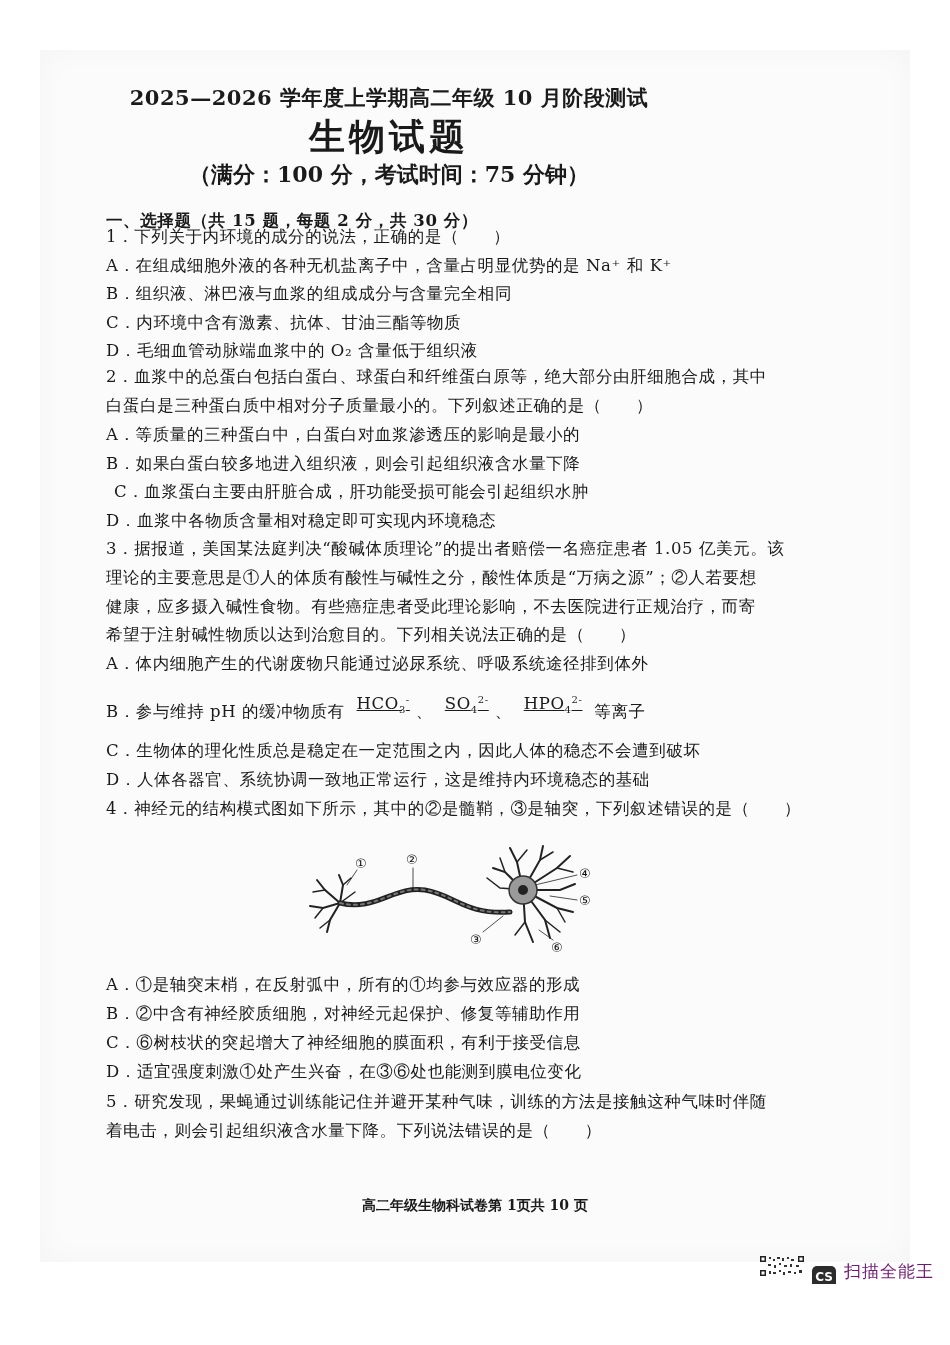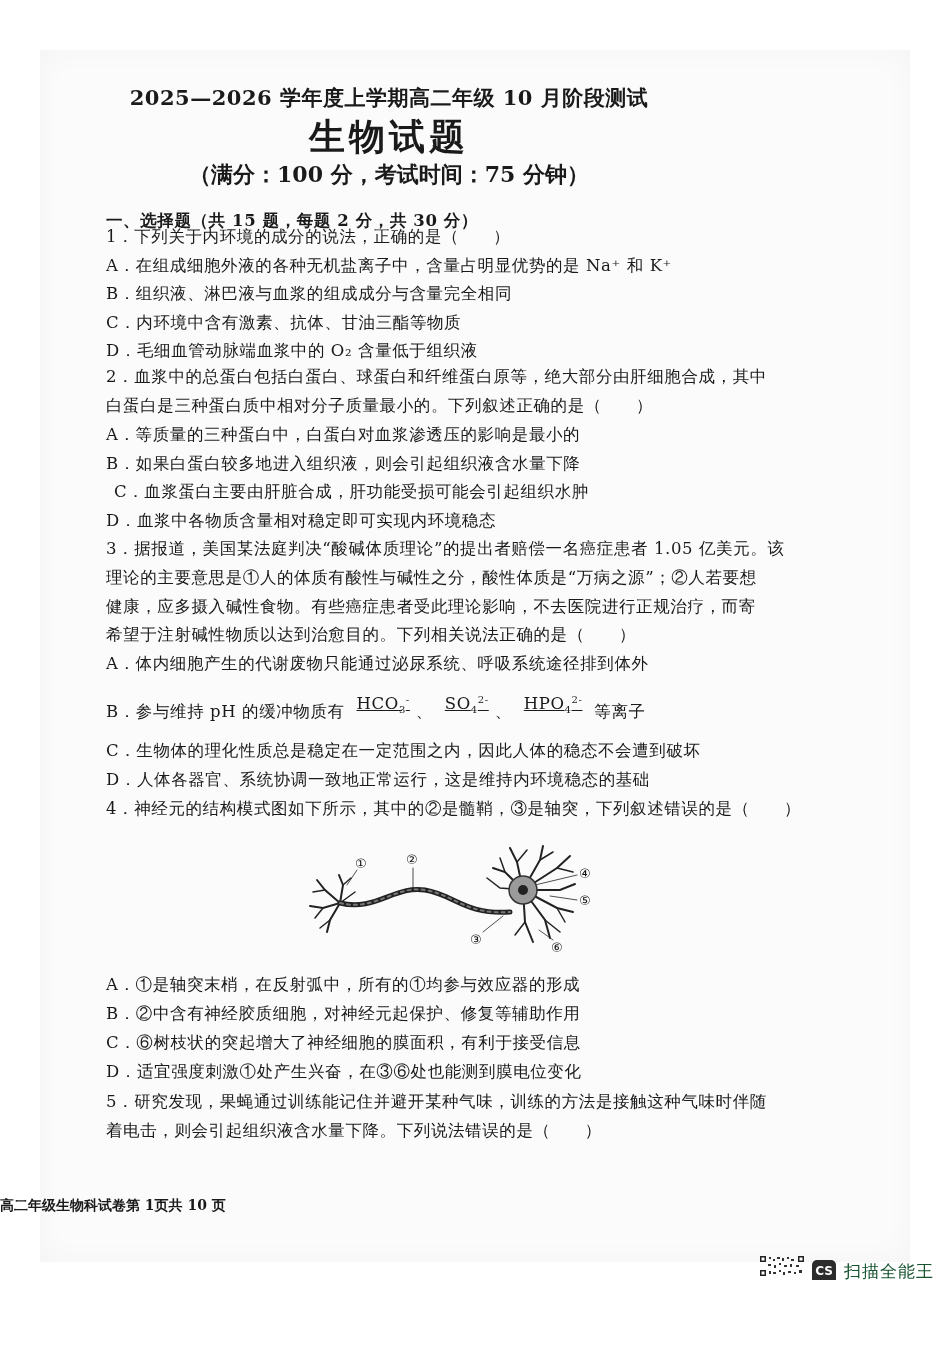--- a/index.html
+++ b/index.html
@@ -21,34 +21,34 @@
   .text {
     position: absolute; left: 106px; font-size: 16.5px; line-height: 20px; white-space: nowrap; letter-spacing: 0.6px;
   }
   .section { font-weight: bold; font-size: 16.5px; }
   sub, sup { font-size: 10px; line-height: 0; }
   .chem { display: inline-block; margin: 0 6px; text-decoration: underline; }
   .figure {
     position: absolute; left: 295px; top: 840px; width: 320px; height: 115px;
   }
   .footer {
-    position: absolute; left: 0; width: 950px; top: 1197px; font-size: 14px; font-weight: bold;
+    position: absolute; left: 0; width: 950px; top: 1197px; text-align: center; font-size: 14px; font-weight: bold;
   }
   .watermark {
     position: absolute; left: 760px; top: 1254px; height: 30px; width: 190px; overflow: hidden;
     display: flex; align-items: flex-start; gap: 8px;
   }
   .qr { width: 44px; height: 20px; margin-top: 2px; }
   .cs-logo {
     width: 24px; height: 20px; background: #2c2c2c; color: #fff; border-radius: 5px 5px 0 0;
     font-family: "DejaVu Sans", sans-serif; font-size: 12px; font-weight: bold; text-align: center; line-height: 22px;
-    margin-top: 6px;
+    margin-top: 12px;
   }
   .cs-text {
-    font-family: "DejaVu Sans", sans-serif; font-size: 17px; color: #14532d; margin-top: 6px; letter-spacing: 1px;
+    font-family: "DejaVu Sans", sans-serif; font-size: 17px; color: #701a75; margin-top: 6px; letter-spacing: 1px;
   }
 </style>
 </head>
 <body>
 
 <div class="page"></div>
 
 <div class="header-line h-exam">2025—2026 学年度上学期高二年级 10 月阶段测试</div>
 <div class="header-line h-subject">生物试题</div>
 <div class="header-line h-meta">（满分：100 分，考试时间：75 分钟）</div>

